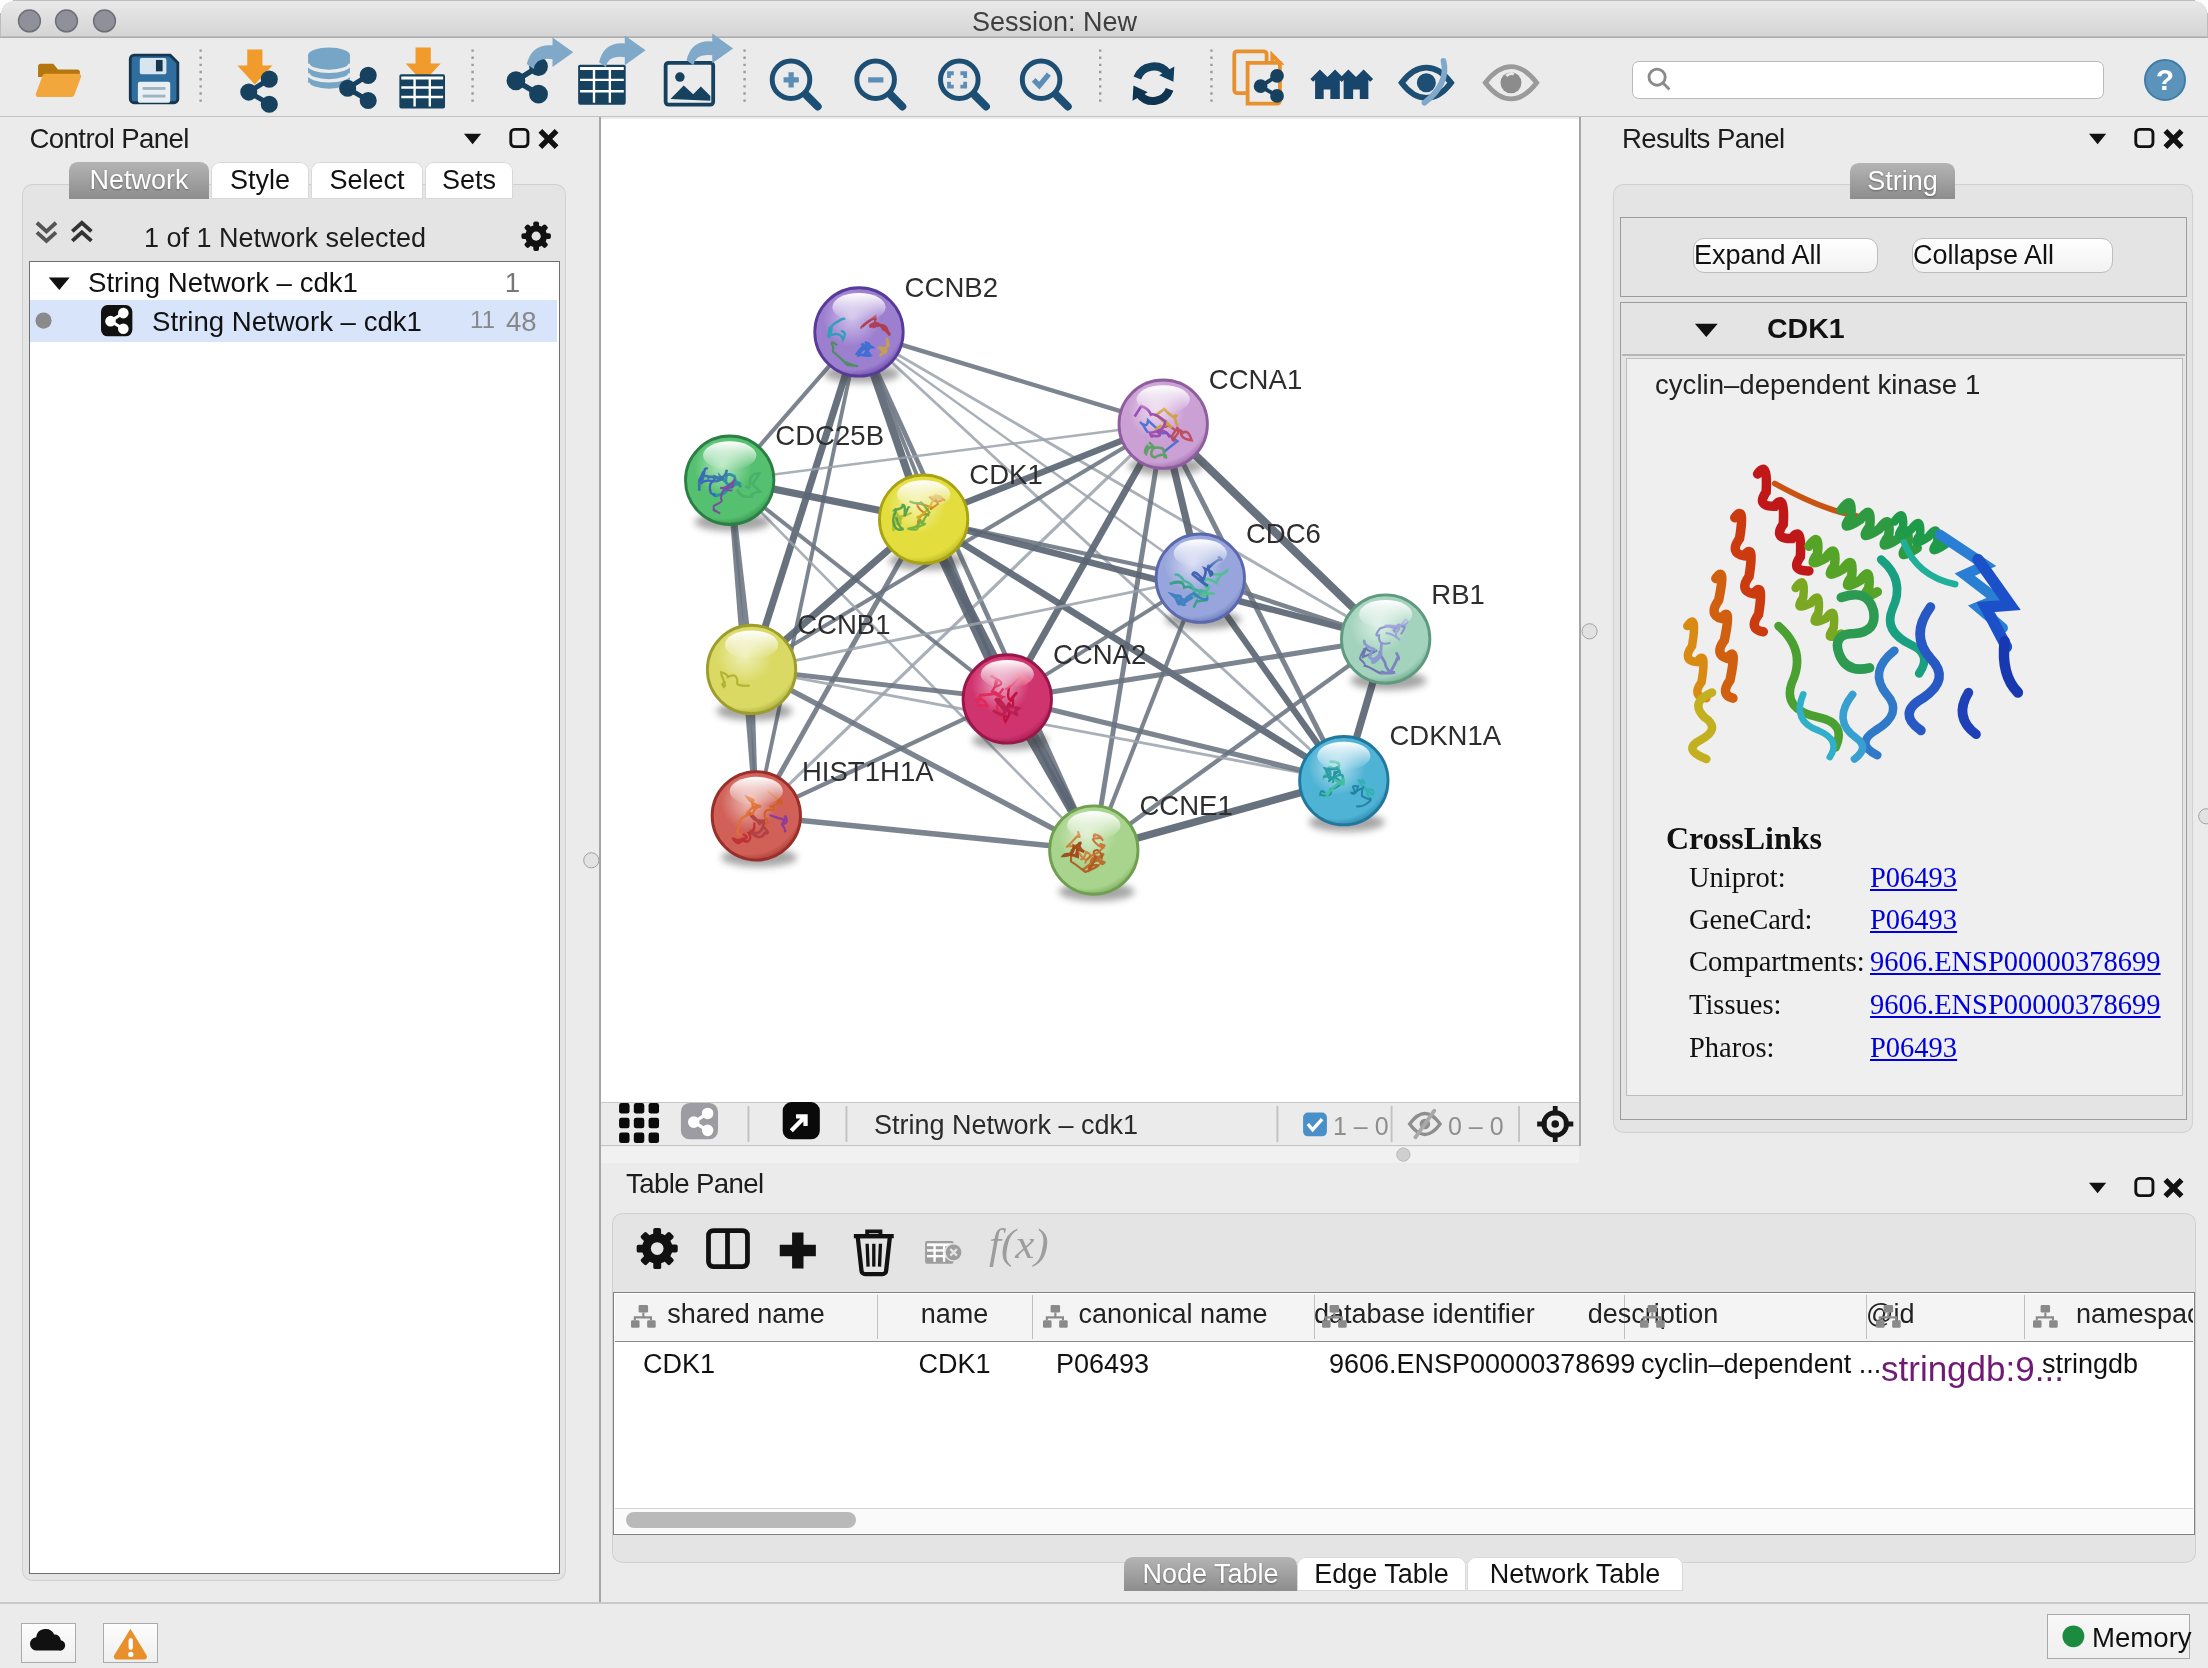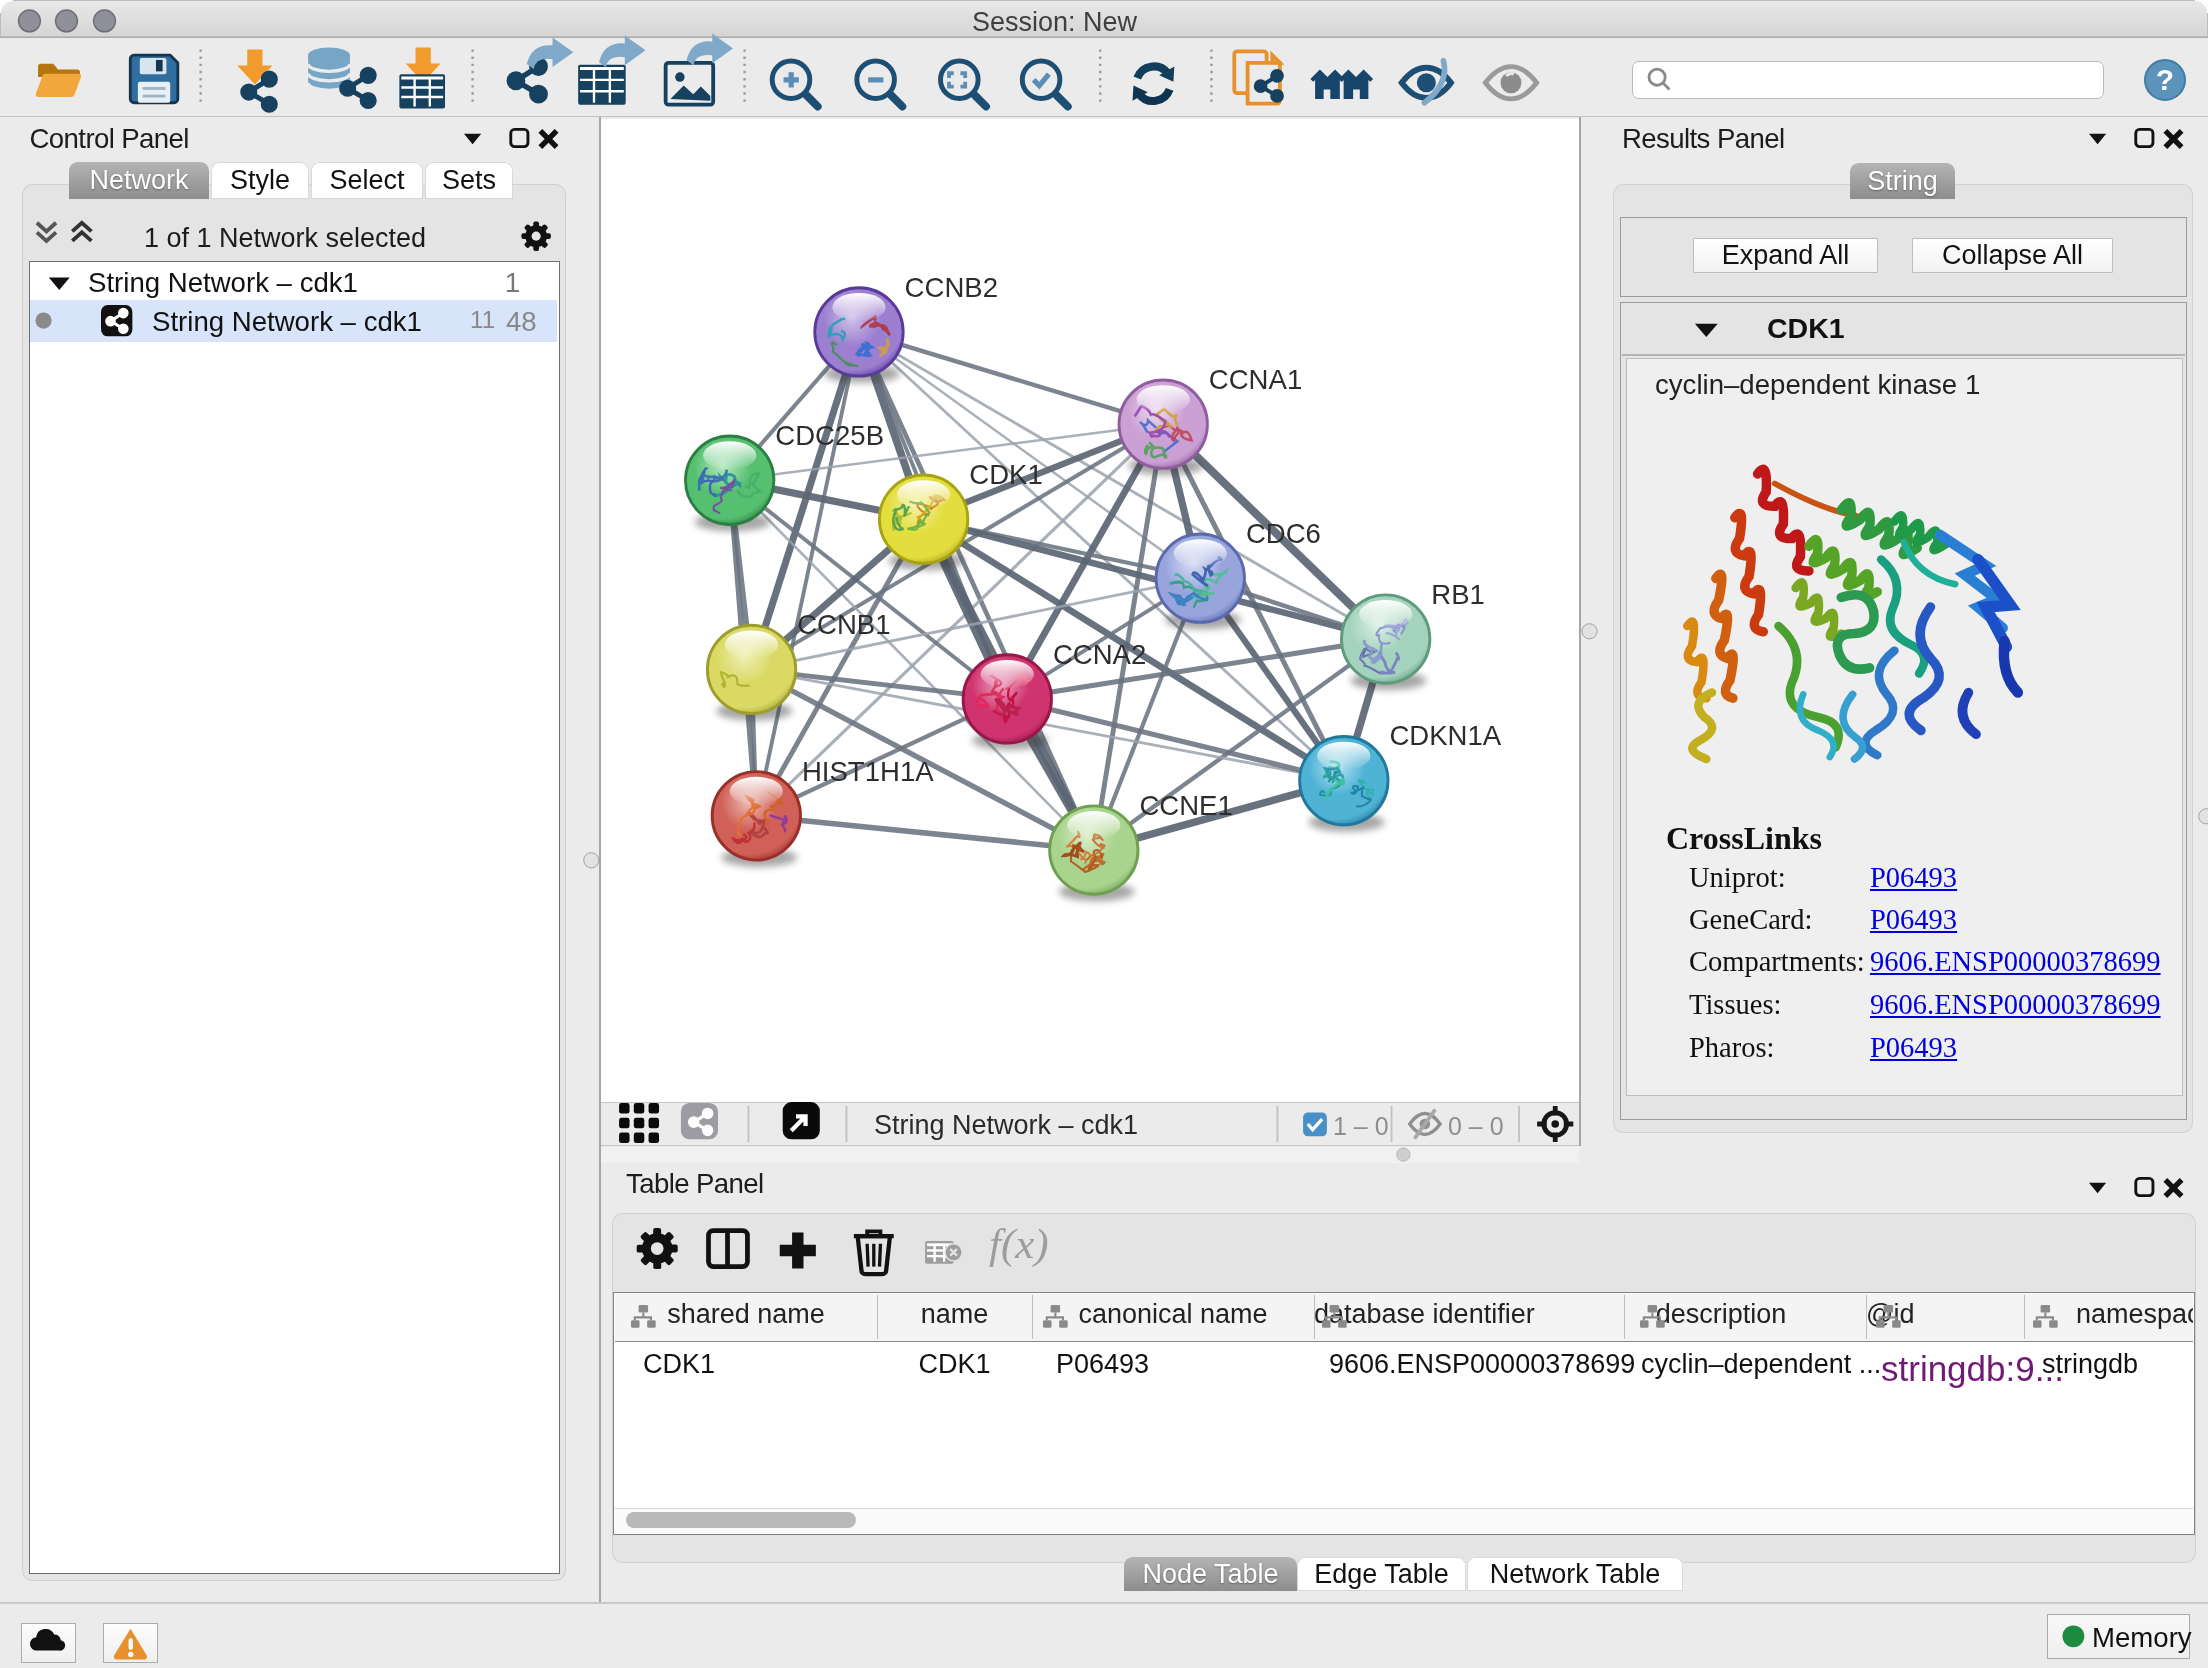--- a/index.html
+++ b/index.html
@@ -1,20 +1,20 @@
 <!DOCTYPE html>
 <html style="font-size:15px"><head><meta charset="utf-8"><style>
 * { margin:0; padding:0; box-sizing:border-box; -webkit-font-smoothing:antialiased; }
 body { width:2208px; height:1668px; font-family:"Liberation Sans",sans-serif; background:#ecebeb; position:relative; overflow:hidden; }
 .abs { position:absolute; }
 .hdrtxt { font-size:27.6px; color:#1c1c1c; letter-spacing:-0.6px; }
 .tab { position:absolute; text-align:center; font-size:27px; border-radius:8.6px 8.6px 0 0; }
 .tabsel { background:linear-gradient(#b4b4b4,#8d8d8d); color:#fff; text-shadow:0 1px 1.9px rgba(0,0,0,.35); }
 .tabun { background:#fff; color:#111; box-shadow:inset 0 0 0 1px #d8d8d8; }
-.btn { position:absolute; background:linear-gradient(#ffffff,#f2f2f2); border:1.4px solid #bdbdbd; border-radius:1px; text-align:center; font-size:27px; color:#111; }
+.btn { position:absolute; background:linear-gradient(#ffffff,#f2f2f2); border:1.4px solid #bdbdbd; border-radius:11px; text-align:left; font-size:27px; color:#111; }
 svg { position:absolute; overflow:visible; }
 </style></head><body>
 <div class="abs" style="left:0;top:0;width:2208px;height:38px;background:linear-gradient(#e9e9e9,#d4d4d4);border-bottom:1px solid #ababab;border-radius:10.5px 10.5px 0 0;box-shadow:inset 0 0 0 1px #bdbdbd"></div>
 <div class="abs" style="left:0;top:0;width:13.3px;height:13.3px;background:radial-gradient(circle at 13.3px 13.3px,rgba(255,255,255,0) 12px,#fdfdfd 12.4px)"></div>
 <div class="abs" style="left:2195px;top:0;width:13.3px;height:13.3px;background:radial-gradient(circle at 0px 13.3px,rgba(255,255,255,0) 12px,#fdfdfd 12.4px)"></div>
 <div class="abs" style="left:972px;top:6.7px;width:266px;font-size:27px;color:#3f3f3f;">Session: New Session</div>
 <svg width="133" height="38" style="left:0;top:0" viewBox="0 0 140 40">
 <circle cx="31" cy="22" r="11.5" fill="#90909a" stroke="#6e6e76" stroke-width="1.5"></circle>
 <circle cx="70" cy="22" r="11.5" fill="#90909a" stroke="#6e6e76" stroke-width="1.5"></circle>
 <circle cx="110" cy="22" r="11.5" fill="#90909a" stroke="#6e6e76" stroke-width="1.5"></circle>
@@ -607,21 +607,21 @@
 <div class="abs" style="left:1314px;top:1299px;width:310px;text-align:left;font-size:27px;color:#222">database identifier</div>
 <svg width="28.5" height="28.5" style="left:1322px;top:1305px" viewBox="0 0 30 30">
     <g fill="#8a8a8a">
       <rect x="8.0" y="0" width="10.0" height="8.0" rx="1.5"></rect>
       <rect x="0" y="16.0" width="9.0" height="8.0" rx="1.5"></rect>
       <rect x="17.0" y="16.0" width="9.0" height="8.0" rx="1.5"></rect>
       <path d="M13.0 8.0 v5.0 M4.0 16.0 v-3.0 h17.0 v3.0" stroke="#8a8a8a" stroke-width="2.2" fill="none"></path>
     </g>
   </svg>
 <div class="abs" style="left:1624px;top:1295px;width:1px;height:44px;background:#c0c0c0"></div>
-<div class="abs" style="left:1600px;top:1299px;width:242px;text-align:center;font-size:27px;color:#222">description</div>
+<div class="abs" style="left:1532px;top:1299px;width:242px;text-align:center;font-size:27px;color:#222">description</div>
 <svg width="28.5" height="28.5" style="left:1640px;top:1305px" viewBox="0 0 30 30">
     <g fill="#8a8a8a">
       <rect x="8.0" y="0" width="10.0" height="8.0" rx="1.5"></rect>
       <rect x="0" y="16.0" width="9.0" height="8.0" rx="1.5"></rect>
       <rect x="17.0" y="16.0" width="9.0" height="8.0" rx="1.5"></rect>
       <path d="M13.0 8.0 v5.0 M4.0 16.0 v-3.0 h17.0 v3.0" stroke="#8a8a8a" stroke-width="2.2" fill="none"></path>
     </g>
   </svg>
 <div class="abs" style="left:1866px;top:1295px;width:1px;height:44px;background:#c0c0c0"></div>
 <div class="abs" style="left:1866px;top:1299px;width:158px;font-size:27px;color:#222">@id</div>

